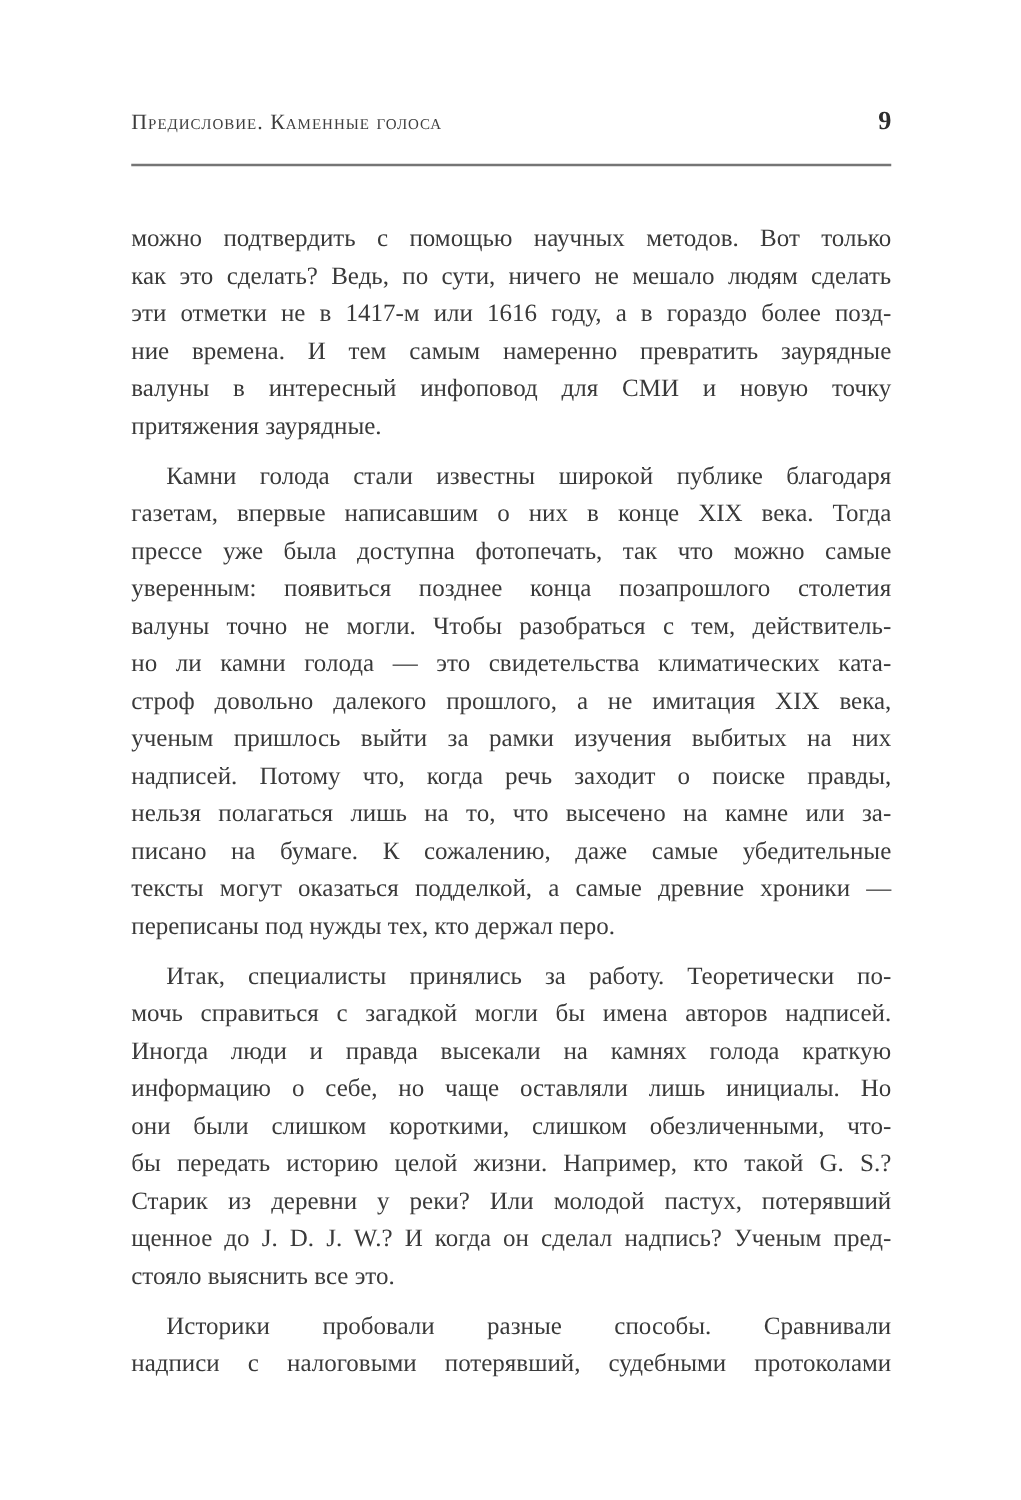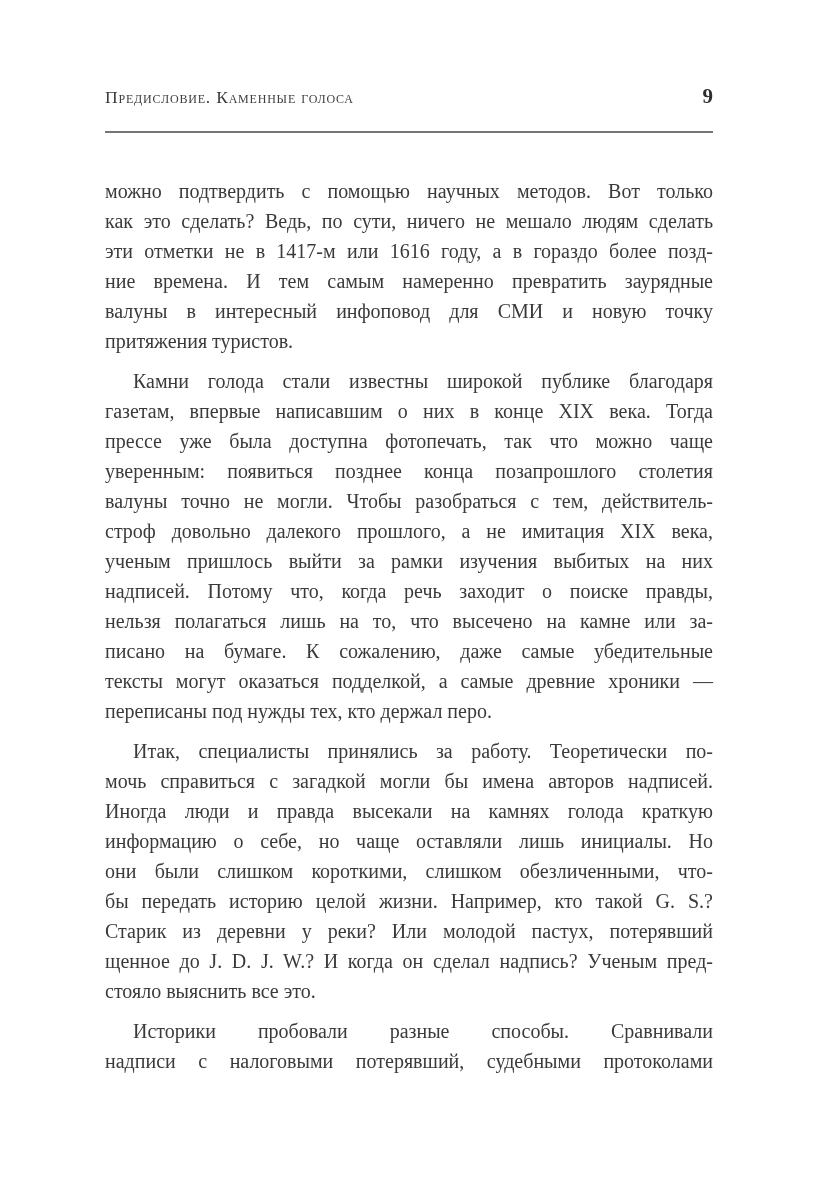--- a/index.html
+++ b/index.html
@@ -76,28 +76,29 @@
   </div>
 
   <div class="body-text">
 
   <div class="paragraph">
         <div class="line">можно подтвердить с помощью научных методов. Вот только</div>
         <div class="line">как это сделать? Ведь, по сути, ничего не мешало людям сделать</div>
         <div class="line">эти отметки не в 1417-м или 1616 году, а в гораздо более позд-</div>
         <div class="line">ние времена. И тем самым намеренно превратить заурядные</div>
         <div class="line">валуны в интересный инфоповод для СМИ и новую точку</div>
-        <div class="line last">притяжения туристов.</div>
+        <div class="line last">притяжения заурядные.</div>
       </div>
       <div class="paragraph">
         <div class="line indent">Камни голода стали известны широкой публике благодаря</div>
         <div class="line">газетам, впервые написавшим о них в конце XIX века. Тогда</div>
-        <div class="line">прессе уже была доступна фотопечать, так что можно чаще</div>
+        <div class="line">прессе уже была доступна фотопечать, так что можно самые</div>
         <div class="line">уверенным: появиться позднее конца позапрошлого столетия</div>
         <div class="line">валуны точно не могли. Чтобы разобраться с тем, действитель-</div>
+        <div class="line">но ли камни голода — это свидетельства климатических ката-</div>
         <div class="line">строф довольно далекого прошлого, а не имитация XIX века,</div>
         <div class="line">ученым пришлось выйти за рамки изучения выбитых на них</div>
         <div class="line">надписей. Потому что, когда речь заходит о поиске правды,</div>
         <div class="line">нельзя полагаться лишь на то, что высечено на камне или за-</div>
         <div class="line">писано на бумаге. К сожалению, даже самые убедительные</div>
         <div class="line">тексты могут оказаться подделкой, а самые древние хроники —</div>
         <div class="line last">переписаны под нужды тех, кто держал перо.</div>
       </div>
       <div class="paragraph">
         <div class="line indent">Итак, специалисты принялись за работу. Теоретически по-</div>

